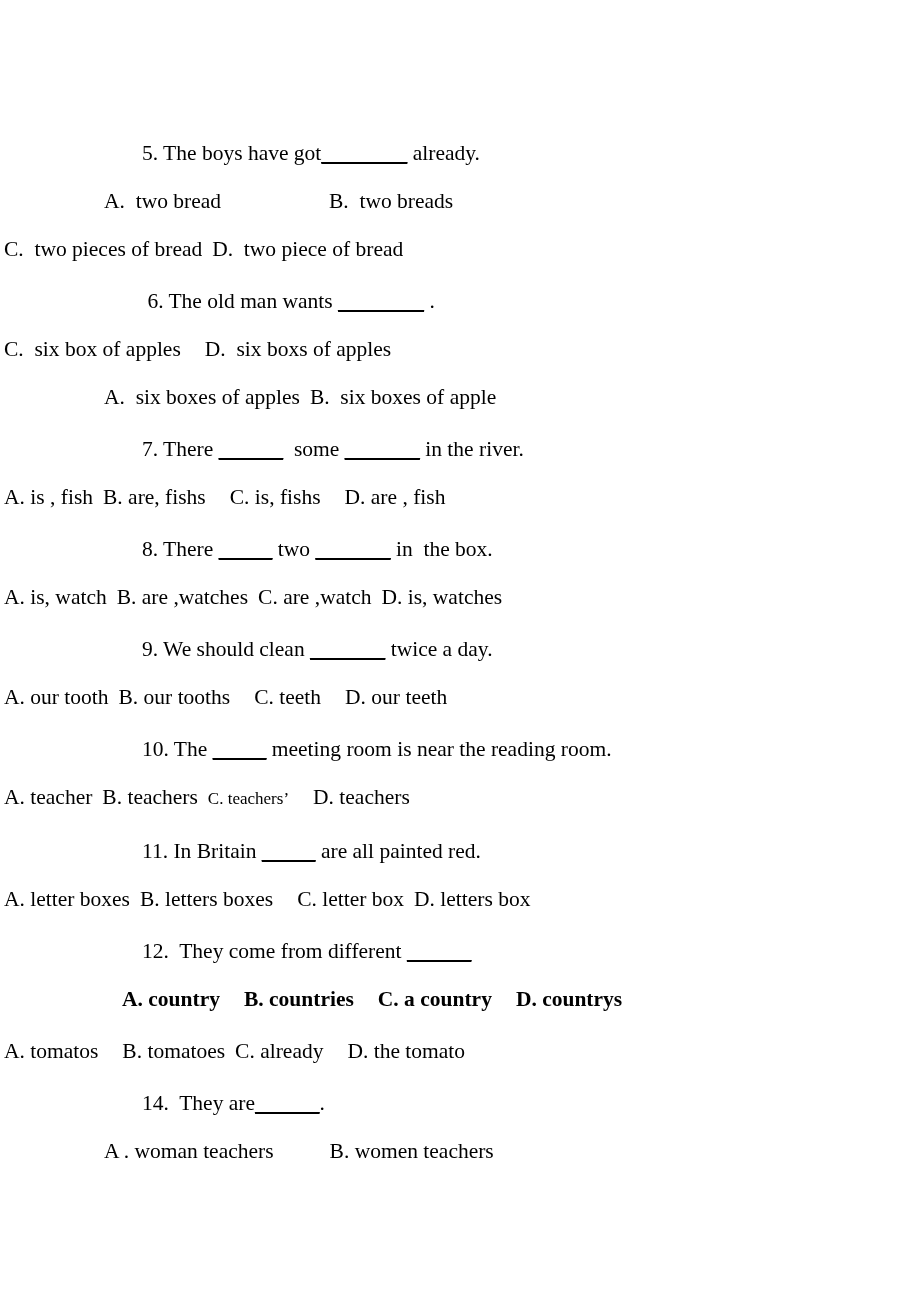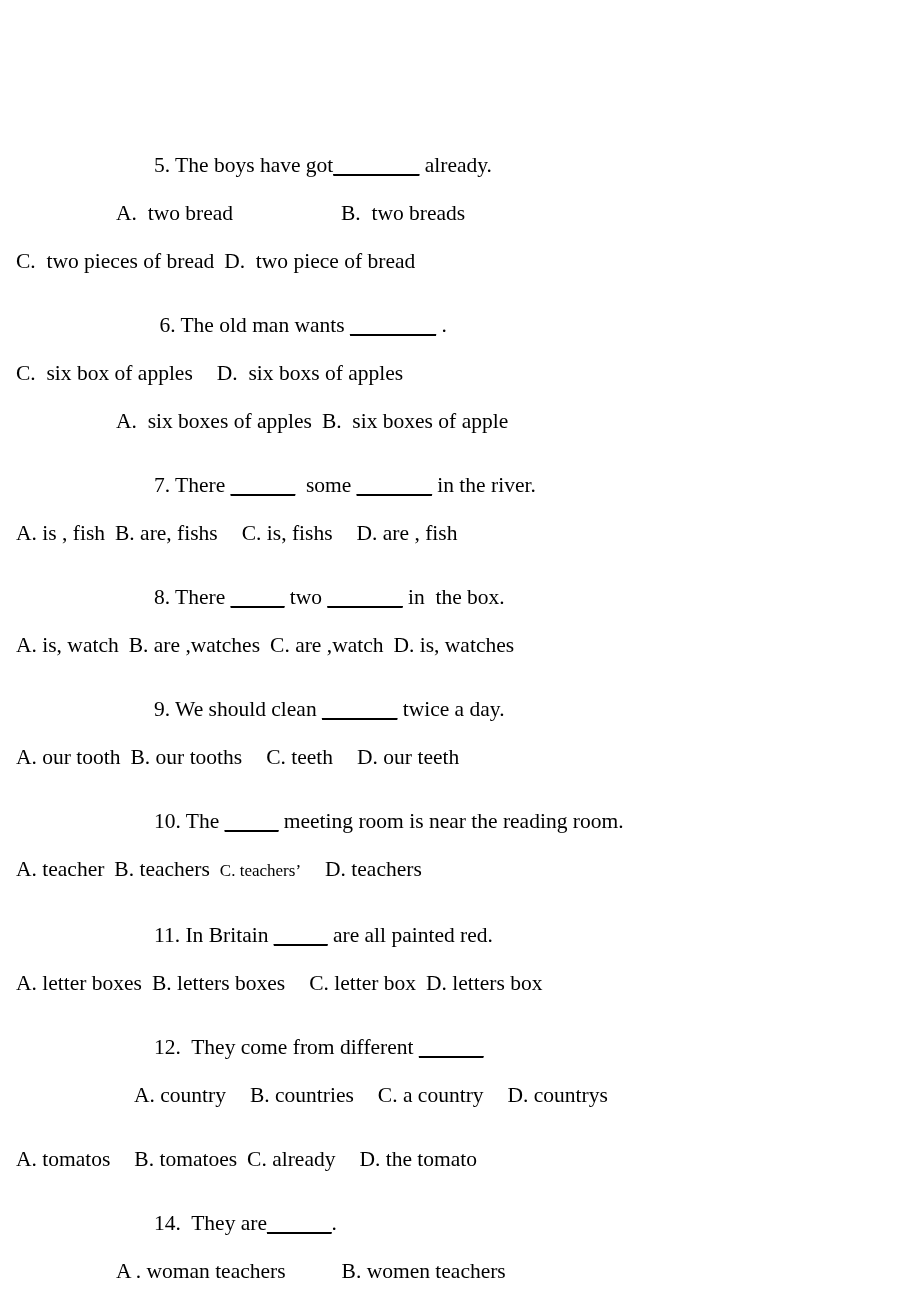--- a/index.html
+++ b/index.html
@@ -16,40 +16,40 @@
   }
   #page {
     position: relative;
     width: 920px;
     height: 1302px;
     box-sizing: border-box;
     padding: 125px 0 0 0;
     background: #ffffff;
   }
   .question-block {
-    margin: 16px;
+    margin: 4px;
     padding: 0;
   }
   .q-line {
     font-size: 21.5px;
     line-height: 48px;
     white-space: pre;
     margin: 0;
   }
   .opt-line {
     font-size: 21.5px;
     line-height: 48px;
     white-space: pre;
     margin: 0;
   }
   
   .ind-q      { padding-left: 138px; }
   .ind-opt-b  { padding-left: 100px; }
   .ind-opt-c  { }
-  .ind-opt-flush { padding-left: 118px; }
+  .ind-opt-flush { padding-left: 118px; font-weight: bold; }
 
   .blank {
     text-decoration: underline;
     text-decoration-skip-ink: none;
   }
   .gap-sm { display: inline-block; width: 10px; }
   .gap-md { display: inline-block; width: 24px; }
   .gap-lg { display: inline-block; width: 56px; }
   .gap-xl { display: inline-block; width: 108px; }
   .apos { font-size: 17px; }

